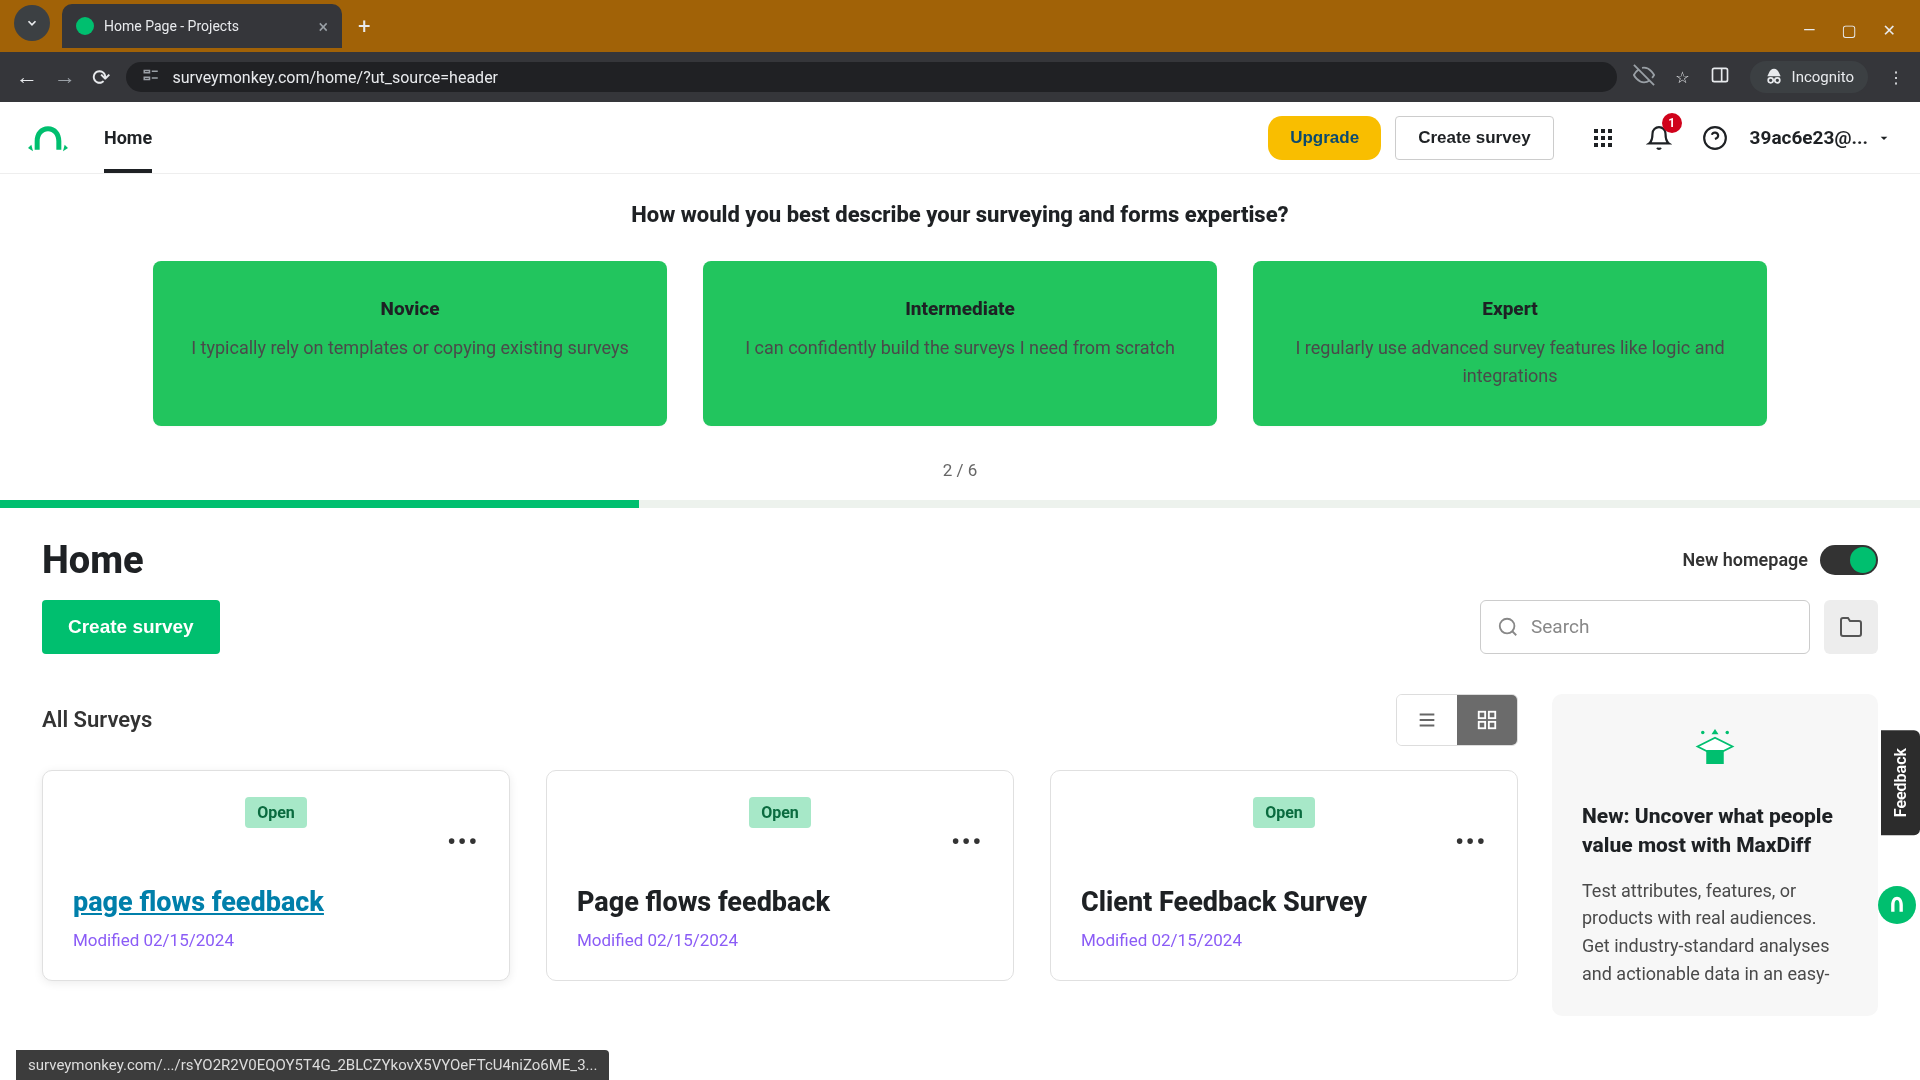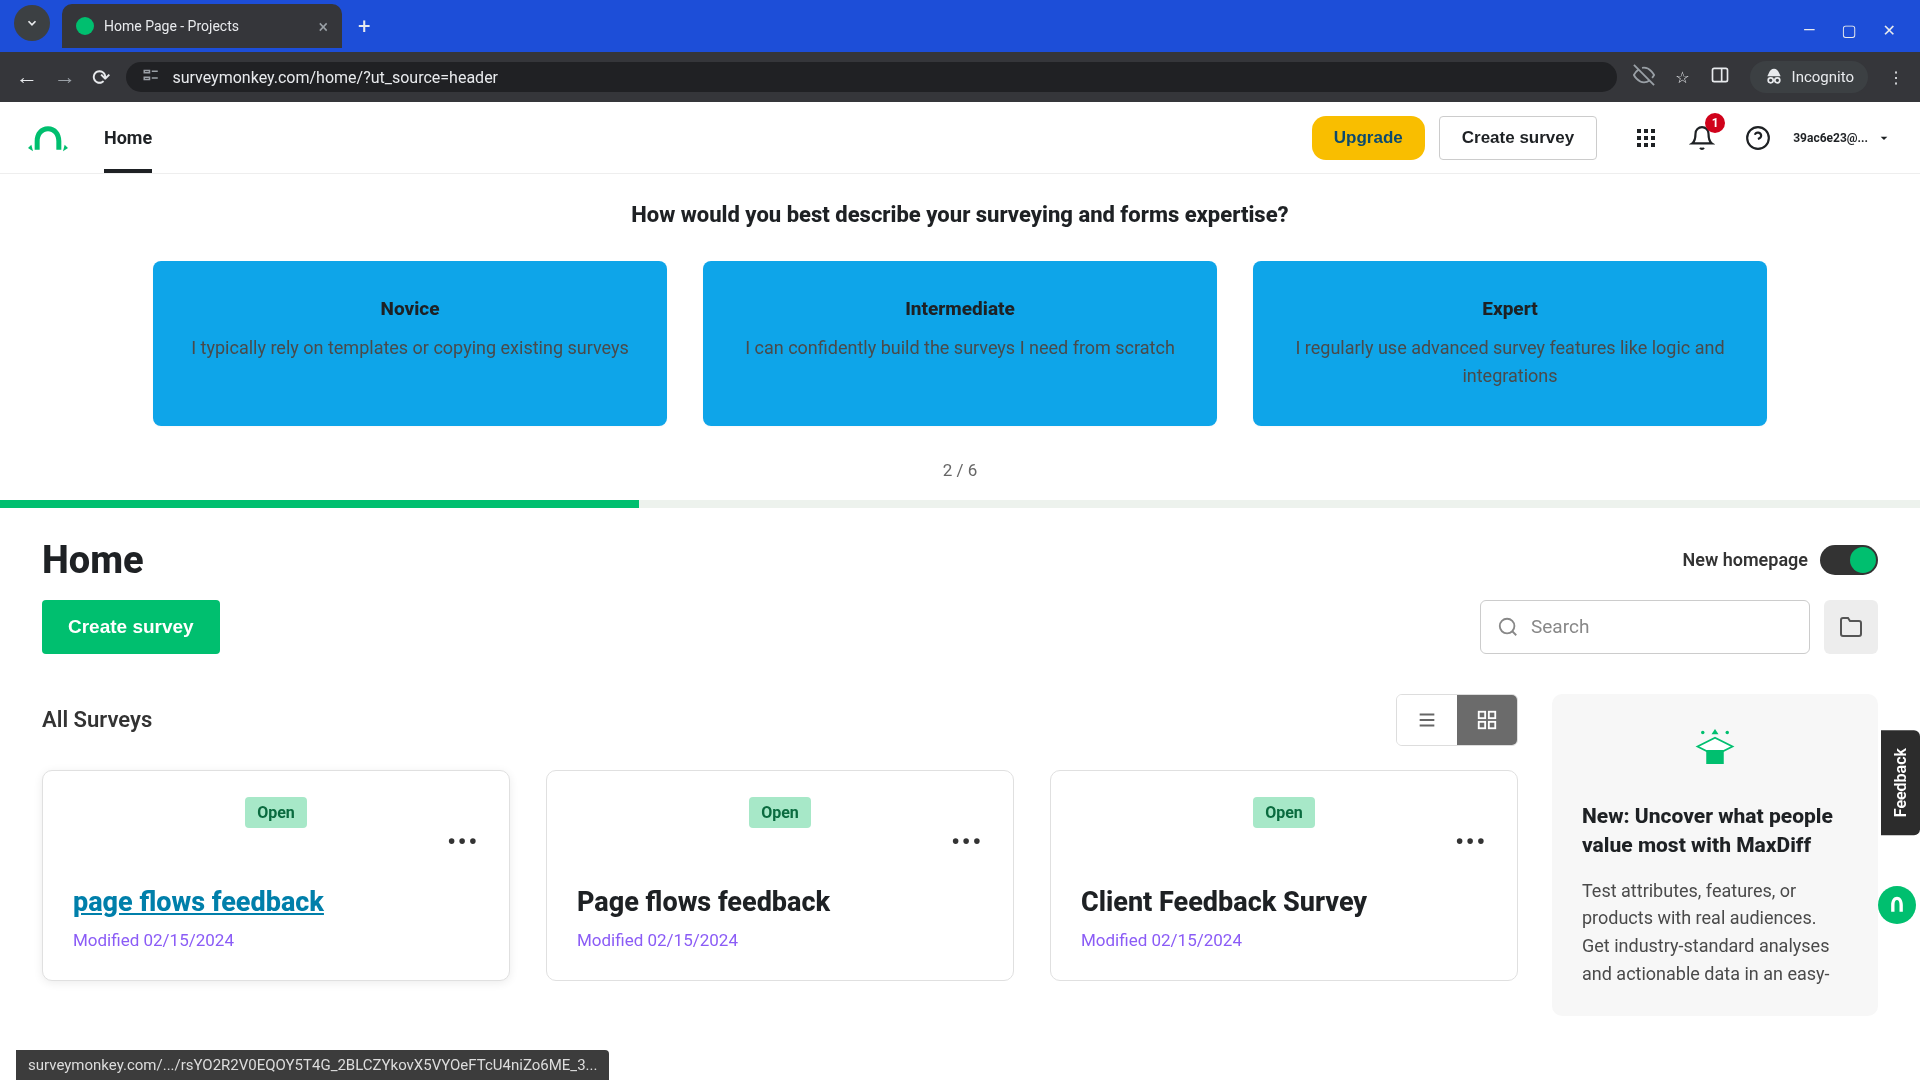--- a/index.html
+++ b/index.html
@@ -1,19 +1,19 @@
 <!DOCTYPE html>
 <html><head>
 <meta charset="utf-8">
 <style>
   * { box-sizing: border-box; margin: 0; padding: 0; }
   body { font-family: -apple-system, BlinkMacSystemFont, "Segoe UI", Roboto, sans-serif; background: #fff; width: 1920px; height: 1080px; overflow: hidden; }
   
   
-  .browser-chrome { background: #1d4ed8; height: 52px; display: flex; align-items: flex-end; }
+  .browser-chrome { background: #a16207; height: 52px; display: flex; align-items: flex-end; }
   .tab-well { display: flex; align-items: center; height: 100%; padding-left: 8px; }
   .tab-menu { width: 36px; height: 36px; border-radius: 50%; background: #3c4043; display: flex; align-items: center; justify-content: center; margin: 0 6px 6px 6px; color: #e8eaed; }
   .browser-tab { background: #35363a; height: 44px; display: flex; align-items: center; padding: 0 14px; border-radius: 10px 10px 0 0; min-width: 280px; gap: 10px; margin-left: 6px; }
   .tab-favicon { width: 18px; height: 18px; border-radius: 50%; background: #00bf6f; display:inline-block; }
   .tab-title { color: #e8eaed; font-size: 14px; flex: 1; }
   .tab-close { color: #9aa0a6; font-size: 18px; }
   .new-tab { color: #e8eaed; font-size: 22px; padding: 0 16px; }
   .window-controls { margin-left: auto; display: flex; gap: 26px; padding: 0 24px 12px 0; color: #e8eaed; }
   .window-controls span { font-size: 16px; }
 
@@ -34,26 +34,26 @@
   .topnav { height: 72px; display: flex; align-items: center; padding: 0 28px; border-bottom: 1px solid #eee; }
   .logo { color: #00bf6f; margin-right: 36px; }
   .logo svg { display:block; }
   .nav-link { font-weight: 700; font-size: 18px; color: #1e2124; margin-right: 34px; padding: 24px 0; position: relative; }
   .nav-link.active::after { content:''; position:absolute; bottom:-1px; left:0; right:0; height:4px; background:#1e2124; }
   .nav-spacer { flex: 1; }
   .btn-upgrade { background: #f9be00; color: #0c4a6e; font-weight: 700; border: none; border-radius: 14px; padding: 12px 22px; font-size: 17px; margin-right: 14px; }
   .btn-create-top { background: #fff; color: #1e2124; font-weight: 700; border: 1px solid #ccc; border-radius: 4px; padding: 11px 22px; font-size: 17px; margin-right: 28px; }
   .icon-btn { width: 42px; height: 42px; display: flex; align-items: center; justify-content: center; font-size: 22px; color: #1e2124; position: relative; margin-right: 14px; }
   .badge { position: absolute; top: -4px; right: -2px; background: #d0021b; color: #fff; border-radius: 50%; width: 20px; height: 20px; font-size: 12px; font-weight: 700; display: flex; align-items: center; justify-content: center; }
-  .user-menu { display: flex; align-items: center; gap: 8px; font-weight: 700; font-size: 12px; color: #1e2124; }
+  .user-menu { display: flex; align-items: center; gap: 8px; font-weight: 700; font-size: 19px; color: #1e2124; }
 
   .onboard { padding: 28px 0 10px; }
   .onboard-q { text-align: center; font-weight: 800; font-size: 22px; color: #1e2124; margin-bottom: 34px; }
   .cards { display: flex; justify-content: center; gap: 36px; padding: 0 60px; }
-  .card { background: #0ea5e9; border-radius: 8px; width: 514px; padding: 36px 34px; text-align: center; box-shadow: 0 1px 2px rgba(0,0,0,0.03); }
+  .card { background: #22c55e; border-radius: 8px; width: 514px; padding: 36px 34px; text-align: center; box-shadow: 0 1px 2px rgba(0,0,0,0.03); }
   .card-title { font-weight: 800; font-size: 19px; color: #1e2124; margin-bottom: 14px; }
   .card-desc { font-size: 18px; color: #4a4a4a; line-height: 1.55; }
   .step { text-align: center; font-size: 17px; color: #666; margin: 34px 0 10px; }
   .progress { height: 8px; background: #edf2ed; position: relative; }
   .progress-fill { height: 100%; background: #00bf6f; width: 33.3%; }
 
   .home-section { padding: 30px 42px 0; }
   .home-head { display: flex; align-items: center; }
   .home-title { font-size: 38px; font-weight: 800; color: #1e2124; }
   .toggle-wrap { margin-left: auto; display: flex; align-items: center; gap: 12px; font-size: 18px; font-weight: 600; color: #333; }

